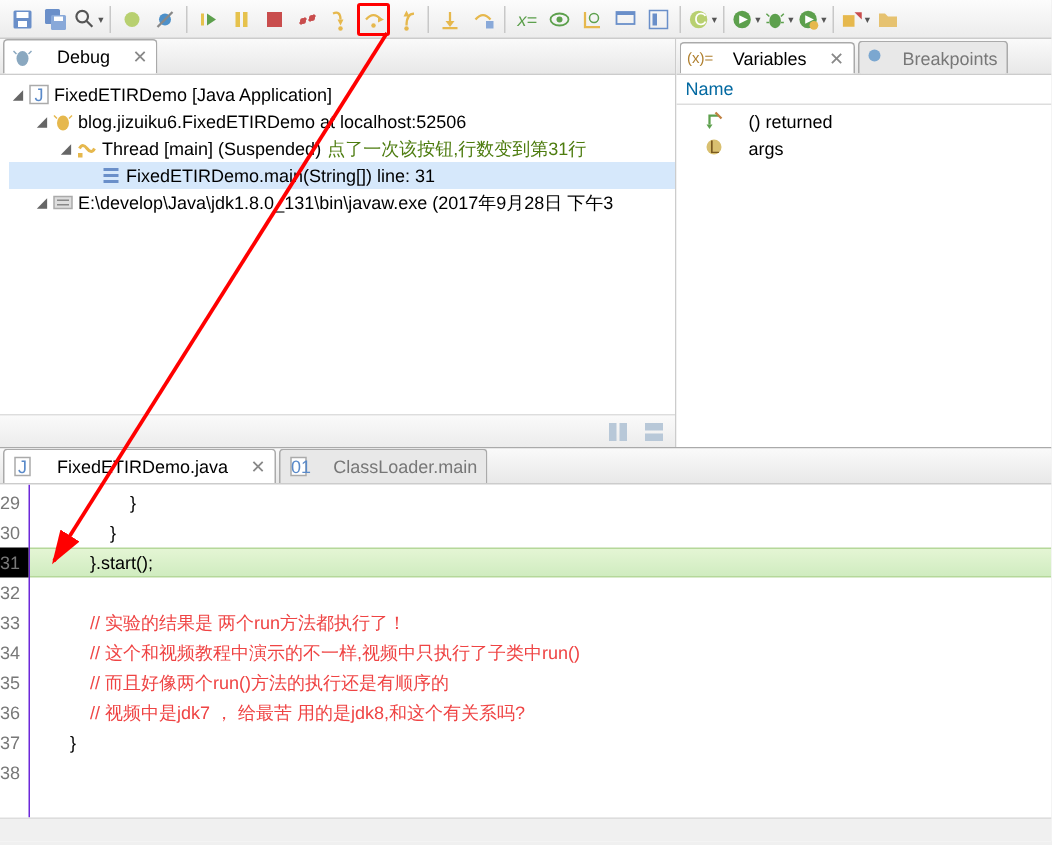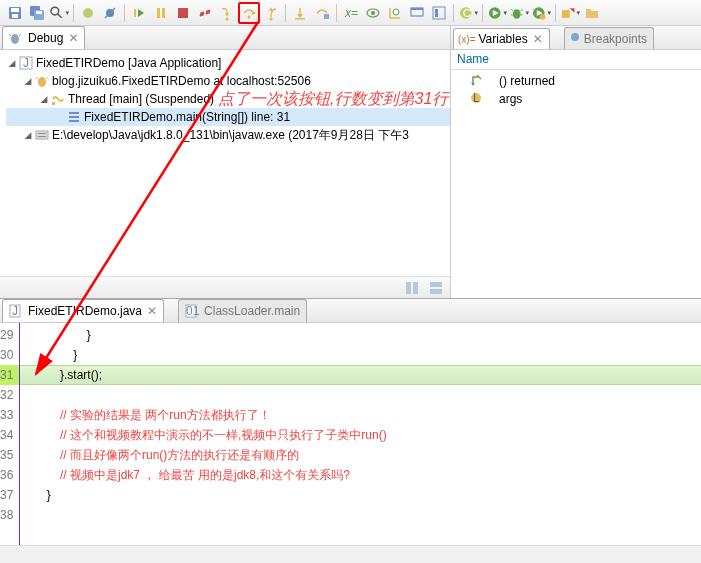--- a/index.html
+++ b/index.html
@@ -12,31 +12,31 @@
 .tool-sep { width: 1px; height: 18px; background: #c8c8c8; margin: 0 3px; }
 .tool-btn.highlighted { border: 2px solid #ff0000; }
 .tool-btn .dd { font-size: 7px; color: #555; margin-left: 1px; }
 
 
 .main-area { display: flex; height: 272px; }
 .debug-panel { flex: 1; border-right: 1px solid #ccc; background: #fff; display: flex; flex-direction: column; }
 .right-panel { width: 250px; background: #fff; display: flex; flex-direction: column; }
 
 .panel-tabs { height: 24px; background: linear-gradient(#fafafa,#e8e8e8); border-bottom: 1px solid #ccc; display: flex; align-items: flex-end; padding-left: 2px; }
-.panel-tab { padding: 3px 6px 3px 4px; border: 1px solid #aaa; border-bottom: none; background: #fff; margin-right: 2px; display: flex; align-items: center; gap: 3px; border-top-left-radius: 3px; border-top-right-radius: 3px; font-size: 11px; cursor: pointer; }
-.panel-tab.inactive { background: #e8e8e8; color: #777; margin-left: 12px; }
+.panel-tab { padding: 3px 6px 3px 4px; border: 1px solid #aaa; border-bottom: none; background: #fff; margin-right: 2px; display: flex; align-items: center; gap: 13px; border-top-left-radius: 3px; border-top-right-radius: 3px; font-size: 11px; cursor: pointer; }
+.panel-tab.inactive { background: #e8e8e8; color: #777; }
 .panel-tab .close-x { color: #888; margin-left: 2px; }
 
 .tree { padding: 4px 0 0 6px; overflow: auto; flex: 1; position: relative; }
 .tree-row { display: flex; align-items: center; height: 18px; padding-left: 0; white-space: nowrap; }
 .tree-row.sel { background: #d6e8fb; }
 .twisty { width: 12px; color: #666; font-size: 9px; display: inline-flex; justify-content: center; cursor: pointer; }
 .tree-icon { width: 16px; height: 16px; display: inline-flex; align-items: center; justify-content: center; margin-right: 2px; }
 .indent { display: inline-block; }
-.annotation { color: #ef4444; font-size: 16px; margin-left: 4px; font-style: italic; }
+.annotation { color: #4d7c0f; font-size: 12px; margin-left: 4px; }
 
 .var-header { height: 20px; border-bottom: 1px solid #ddd; padding: 2px 6px; color: #0369a1; }
 .var-body { flex: 1; padding: 2px 0; }
 .var-row { display: flex; align-items: center; height: 18px; padding-left: 18px; gap: 16px; }
 
 
 .editor-area { border-top: 1px solid #aaa; background: #fff; height: 263px; display: flex; flex-direction: column; }
 .editor-tabs { height: 24px; background: linear-gradient(#fafafa,#e8e8e8); border-bottom: 1px solid #ccc; display: flex; align-items: flex-end; padding-left: 2px; }
 .editor-body { flex: 1; display: flex; overflow: hidden; position: relative; }
 .gutter { width: 20px; background: #fff; border-right: 1px solid #6d28d9; text-align: right; color: #787878; padding-top: 2px; }
@@ -377,21 +377,21 @@
             <text x="3" y="12" font-size="7" fill="#5a8ac9">010</text>
           </svg>
         </span>
       <span>ClassLoader.main</span>
     </div>
   </div>
   <div class="editor-body">
     <div class="gutter" id="gutter">
         <div>29</div>
         <div>30</div>
-        <div style="background: #bef264;">31</div>
+        <div style="background: #000000;">31</div>
         <div>32</div>
         <div>33</div>
         <div>34</div>
         <div>35</div>
         <div>36</div>
         <div>37</div>
         <div>38</div>
       </div>
     <div class="code" id="code">
         <div class="code-line">                    }</div>

